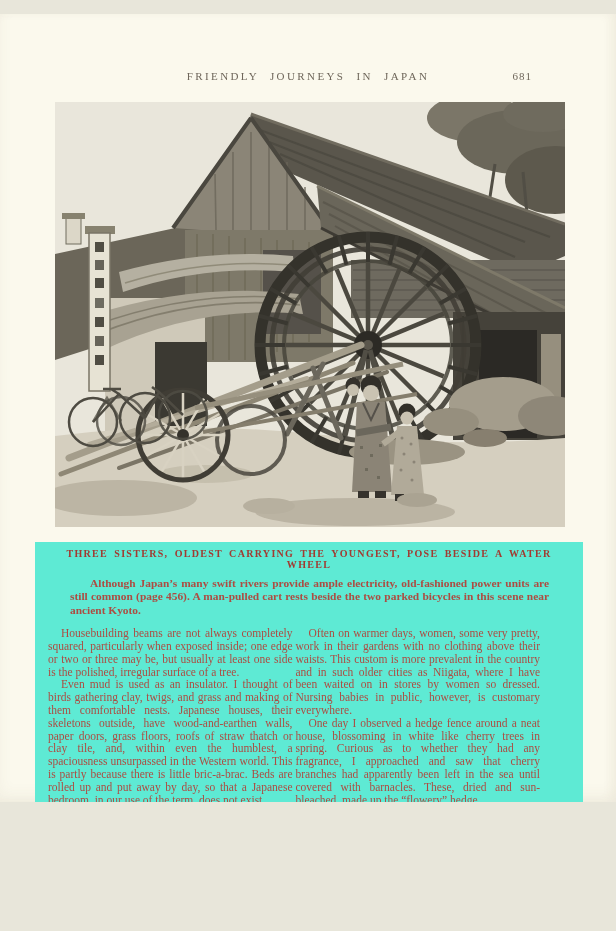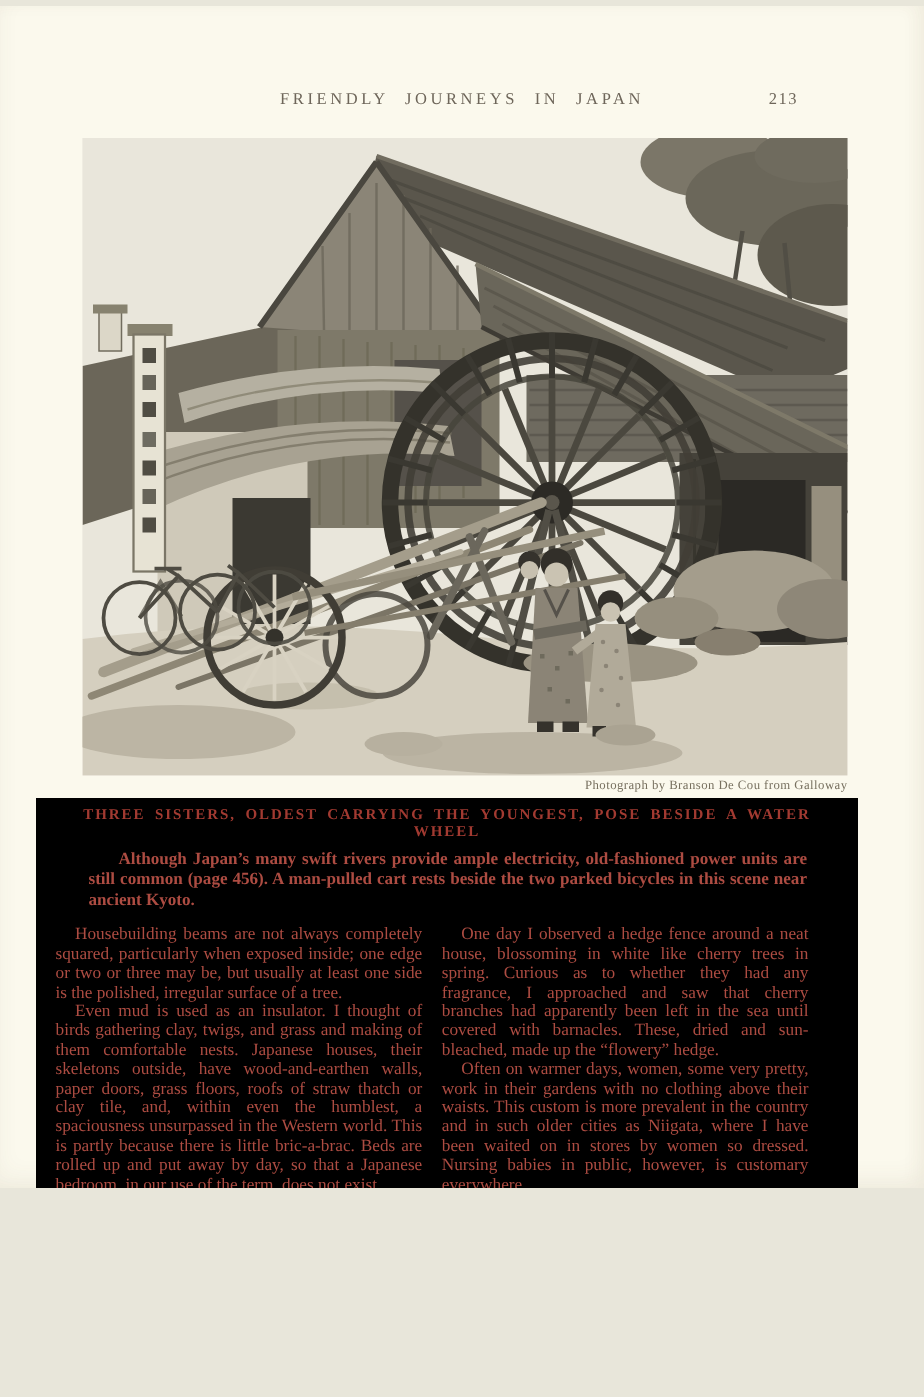--- a/index.html
+++ b/index.html
@@ -1,62 +1,62 @@
 <!DOCTYPE html>
 <html><head>
 <meta charset="utf-8">
 <style>
   html,body { margin:0; padding:0; background:#e8e6da; }
   .page {
-    position:relative; width:616px; height:788px; margin:4px auto;
+    position:relative; width:616px; height:788px; margin:14px auto;
     background:#fbf9ed; overflow:hidden;
     font-family:"Liberation Serif", serif; color:#6e665a;
     box-shadow: inset 0 -8px 14px rgba(90,80,50,0.05), inset -6px 0 10px rgba(90,80,50,0.04);
   }
   .running-header { position:absolute; top:56px; left:0; width:100%; height:16px; font-size:11px; color:#6e665a; }
   .header-title {
     position:absolute; left:50%; transform:translateX(-50%);
     letter-spacing:2.4px; word-spacing:6px; white-space:nowrap;
   }
   .header-page-number { position:absolute; right:84px; letter-spacing:1px; }
   .photo-frame { position:absolute; left:55px; top:88px; width:510px; height:425px; margin:0; background:#e9e6db; }
   .photo-frame svg { display:block; }
   .photo-credit {
     position:absolute; top:514px; left:55px; width:510px;
     text-align:right; font-size:8.5px; color:#77705f; letter-spacing:0.3px;
   }
   .pink-block {
-    position:absolute; left:24px; top:528px; width:548px; height:353px;
-    background:#000000;
+    position:absolute; left:35px; top:528px; width:548px; height:353px;
+    background:#5eead4;
   }
   .caption-heading {
     margin:6px 18px 0; text-align:center;
     font-size:10px; font-weight:bold; color:#a23a31;
     letter-spacing:1.3px; word-spacing:2.5px;
   }
   .caption-text {
     margin:7px 34px 0 35px; text-align:justify; text-indent:20px;
     font-size:11.4px; line-height:13.4px; color:#ad4c42;font-weight:bold;
   }
-  .columns { display:flex; gap:13px; margin:10px 33px 0 13px; }
+  .columns { display:flex; gap:3px; margin:10px 33px 0 13px; }
   .col { width:244.5px; }
   .col p {
     margin:0; text-align:justify;
     font-size:11.5px; line-height:12.8px; color:#ad4c42;
   }
   .col p.indent { text-indent:13px; }
 </style>
 </head>
 <body>
 
 <div class="page">
 
   <div class="running-header">
     <span class="header-title">FRIENDLY JOURNEYS IN JAPAN</span>
-    <span class="header-page-number">213</span>
+    <span class="header-page-number">681</span>
   </div>
 
   <figure class="photo-frame">
     <svg viewBox="0 0 510 425" width="510" height="425" role="img" aria-label="water wheel scene">
       <rect width="510" height="425" fill="#e9e6db"></rect>
 
       <g>
         <ellipse cx="420" cy="16" rx="48" ry="24" fill="#7b7668"></ellipse>
         <ellipse cx="462" cy="40" rx="60" ry="32" fill="#6b675a"></ellipse>
         <ellipse cx="500" cy="78" rx="50" ry="34" fill="#5d594d"></ellipse>
@@ -248,30 +248,29 @@
         <circle cx="357" cy="378" r="1.5" fill="#8b8476"></circle>
         <rect x="340" y="392" width="9" height="7" fill="#35322c"></rect>
         <rect x="355" y="392" width="9" height="7" fill="#35322c"></rect>
       </g>
 
       <ellipse cx="214" cy="404" rx="26" ry="8" fill="#b7b09f"></ellipse>
       <ellipse cx="362" cy="398" rx="20" ry="7" fill="#aaa392"></ellipse>
     </svg>
   </figure>
 
-  <div class="photo-credit">Photograph by Branson De Cou from Galloway</div>
 
   <section class="pink-block">
     <h2 class="caption-heading">THREE SISTERS, OLDEST CARRYING THE YOUNGEST, POSE BESIDE A WATER WHEEL</h2>
     <p class="caption-text">Although Japan’s many swift rivers provide ample electricity, old-fashioned power units are still common (page 456). A man-pulled cart rests beside the two parked bicycles in this scene near ancient Kyoto.</p>
     <div class="columns">
       <div class="col">
         <p class="indent">Housebuilding beams are not always completely squared, particularly when exposed inside; one edge or two or three may be, but usually at least one side is the polished, irregular surface of a tree.</p>
         <p class="indent">Even mud is used as an insulator. I thought of birds gathering clay, twigs, and grass and making of them comfortable nests. Japanese houses, their skeletons outside, have wood-and-earthen walls, paper doors, grass floors, roofs of straw thatch or clay tile, and, within even the humblest, a spaciousness unsurpassed in the Western world. This is partly because there is little bric-a-brac. Beds are rolled up and put away by day, so that a Japanese bedroom, in our use of the term, does not exist.</p>
       </div>
       <div class="col">
+        <p class="indent">Often on warmer days, women, some very pretty, work in their gardens with no clothing above their waists. This custom is more prevalent in the country and in such older cities as Niigata, where I have been waited on in stores by women so dressed. Nursing babies in public, however, is customary everywhere.</p>
         <p class="indent">One day I observed a hedge fence around a neat house, blossoming in white like cherry trees in spring. Curious as to whether they had any fragrance, I approached and saw that cherry branches had apparently been left in the sea until covered with barnacles. These, dried and sun-bleached, made up the “flowery” hedge.</p>
-        <p class="indent">Often on warmer days, women, some very pretty, work in their gardens with no clothing above their waists. This custom is more prevalent in the country and in such older cities as Niigata, where I have been waited on in stores by women so dressed. Nursing babies in public, however, is customary everywhere.</p>
       </div>
     </div>
   </section>
 
 </div>
 
 </body></html>

